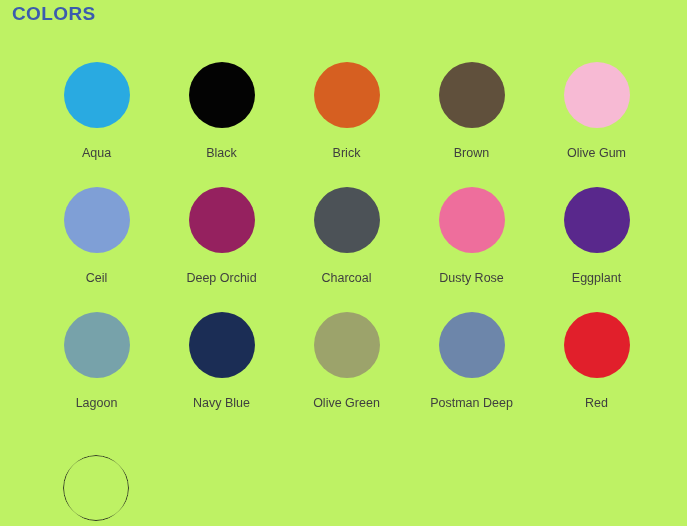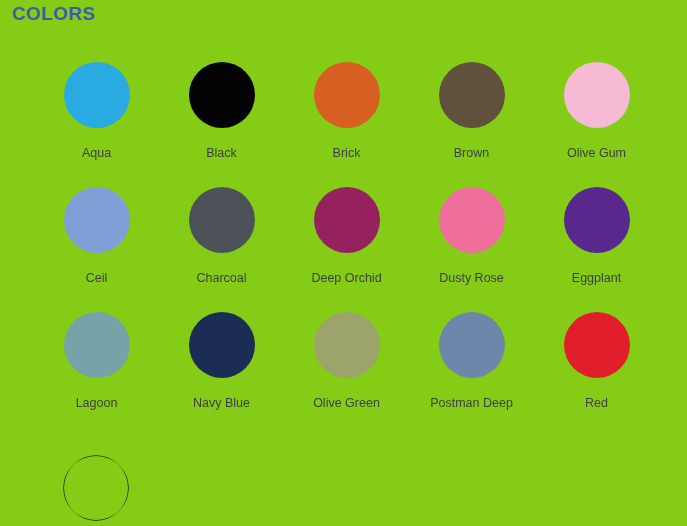--- a/index.html
+++ b/index.html
@@ -13,21 +13,21 @@
     background: #ffffff;
     font-family: "Liberation Sans", sans-serif;
     overflow: hidden;
     position: relative;
   }
 
   #page {
     position: relative;
     width: 687px;
     height: 526px;
-    background: #84cc16;
+    background: #bef264;
   }
 
   
   #page-title {
     position: absolute;
     left: 12px;
     top: 3px;
     font-size: 19px;
     font-weight: bold;
     letter-spacing: 0.4px;
@@ -139,26 +139,26 @@
         <span class="swatch-label">Olive Gum</span>
       </div>
     </div>
 
     <div class="swatch-row">
       <div class="swatch-cell">
         <span class="swatch-circle" style="background: rgb(127, 159, 214);"></span>
         <span class="swatch-label">Ceil</span>
       </div>
       <div class="swatch-cell">
+        <span class="swatch-circle" style="background: rgb(149, 33, 95);"></span>
+        <span class="swatch-label">Deep Orchid</span>
+      </div>
+      <div class="swatch-cell">
         <span class="swatch-circle" style="background: rgb(76, 82, 87);"></span>
         <span class="swatch-label">Charcoal</span>
-      </div>
-      <div class="swatch-cell">
-        <span class="swatch-circle" style="background: rgb(149, 33, 95);"></span>
-        <span class="swatch-label">Deep Orchid</span>
       </div>
       <div class="swatch-cell">
         <span class="swatch-circle" style="background: rgb(238, 110, 156);"></span>
         <span class="swatch-label">Dusty Rose</span>
       </div>
       <div class="swatch-cell">
         <span class="swatch-circle" style="background: rgb(89, 40, 140);"></span>
         <span class="swatch-label">Eggplant</span>
       </div>
     </div>

